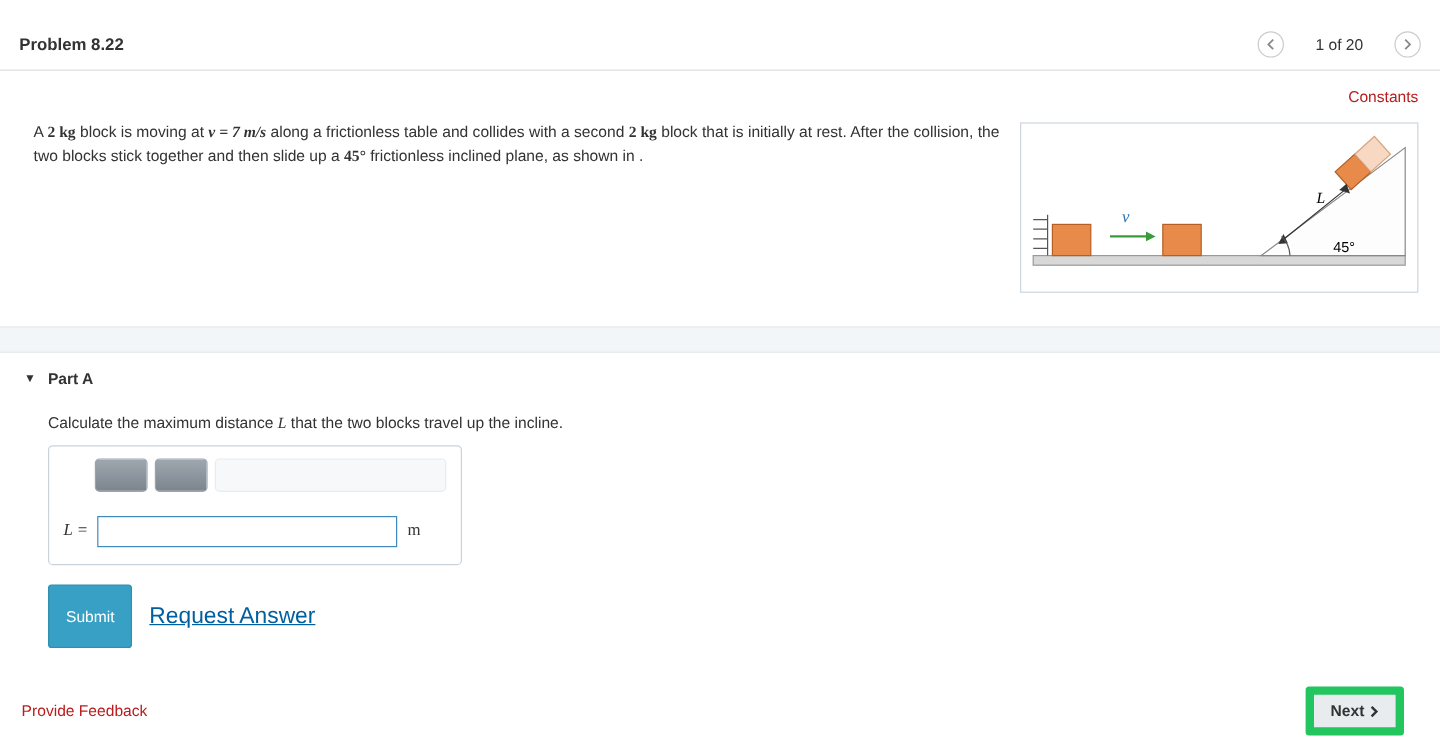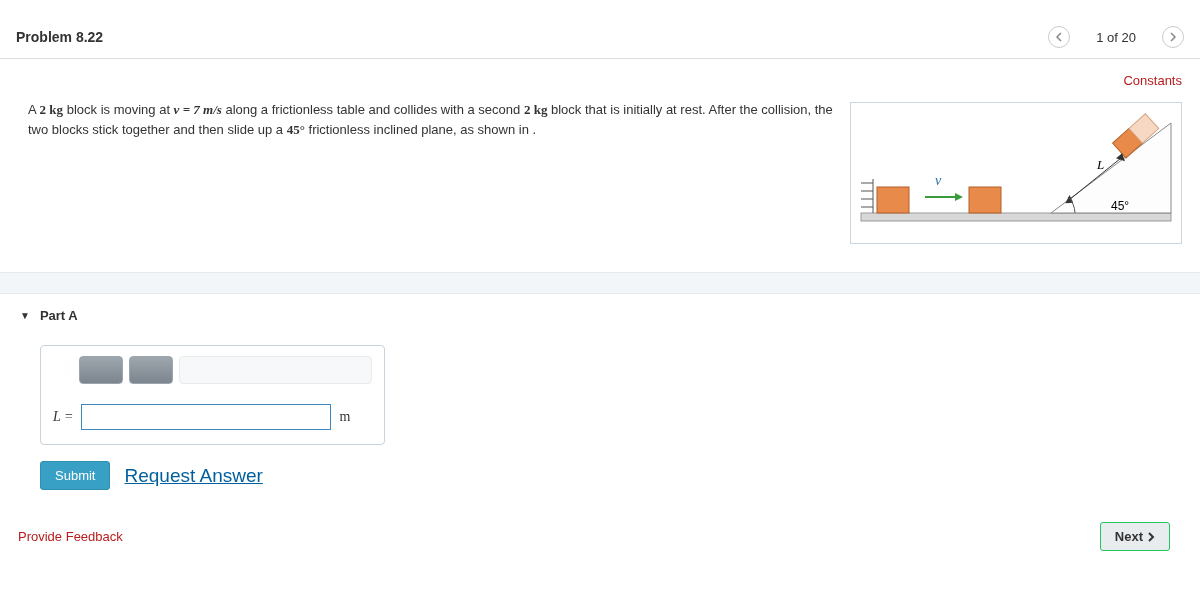--- a/index.html
+++ b/index.html
@@ -117,34 +117,34 @@
     background:#fff;
     padding:2px 4px;
   }
   .unit { font-family:'Times New Roman',serif; font-size:14px;}
   .actions { margin-top:16px; display:flex; align-items:center; gap:14px;}
   .submit-btn {
     background:#37a0c4;
     color:#fff;
     border:1px solid #2e8fb0;
     border-radius:3px;
-    padding:6px 14px;
+    padding:18px 14px;
     font-size:13px;
     cursor:pointer;
   }
   .request-link { color:#005f9e; text-decoration:underline; font-size:19px; cursor:pointer;}
   .footer {
     display:flex;
     justify-content:space-between;
     align-items:center;
     padding: 18px 30px 8px 18px;
   }
   .next-btn {
     background:#e8ecef;
-    border:1px solid #22c55e;
+    border:7px solid #22c55e;
     border-radius:3px;
     padding:6px 14px;
     font-size:13px;
     cursor:pointer;
     display:flex;
     align-items:center;
     gap:4px;
     font-weight:bold;
     color:#333;
   }
@@ -216,20 +216,23 @@
 </div>
 
 <div class="section-divider"></div>
 
 <div class="part-area">
   <div class="part-header">
     <span class="caret-down">▼</span>
     <span>Part A</span>
   </div>
 
+  <div class="prompt">
+    <span>Calculate the maximum distance </span><span class="math">L</span><span> that the two blocks travel up the incline.</span>
+  </div>
 
   <div class="answer-box">
     <div class="tool-row">
       <button class="tool-btn"></button>
       <button class="tool-btn"></button>
       <div class="toolbar-rest"></div>
     </div>
     <div class="input-row">
       <span class="lhs">L =</span>
       <input type="text" class="answer-input" value="" style="">

